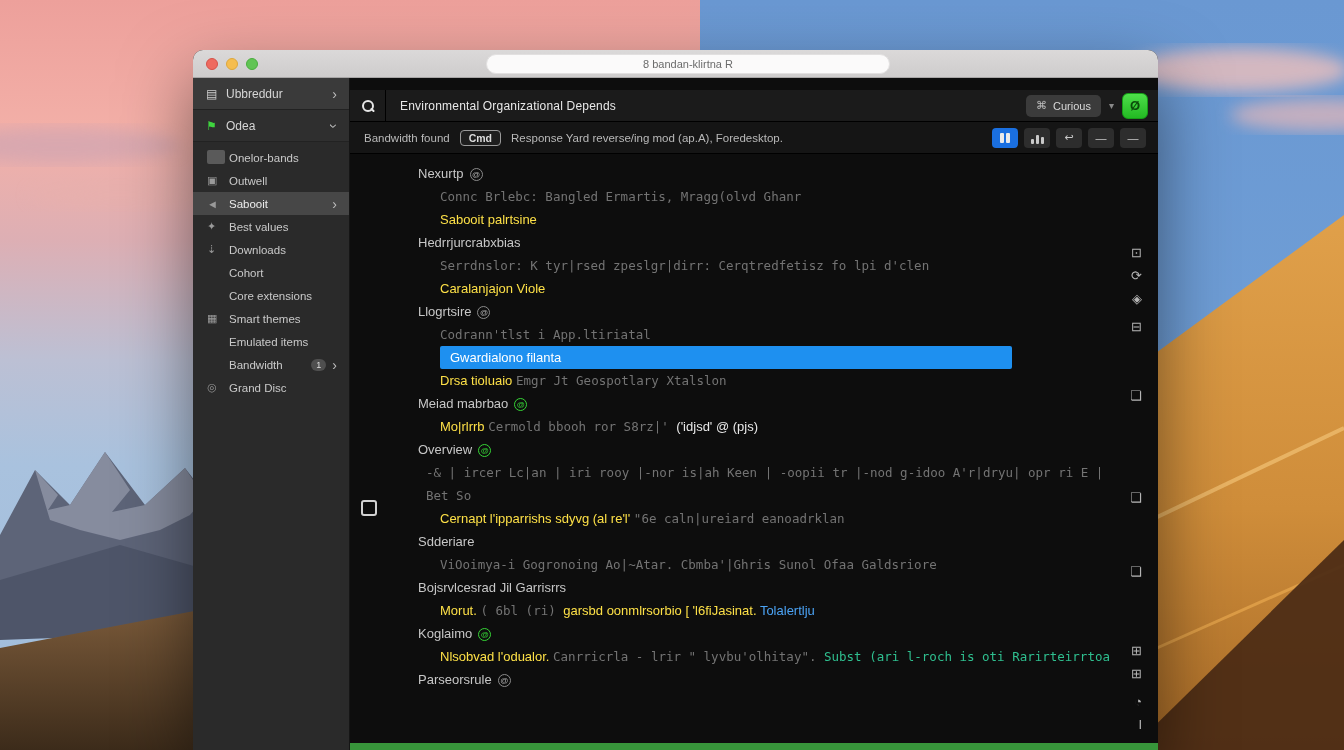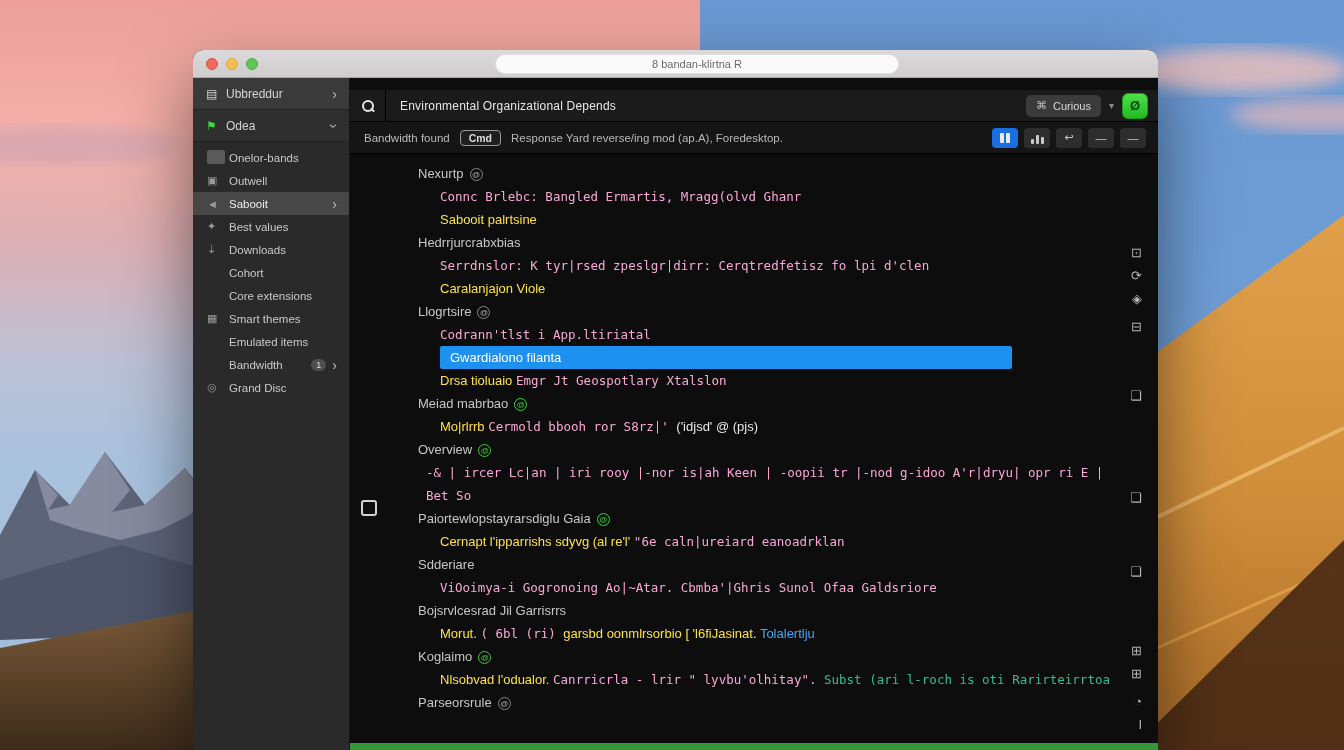--- a/index.html
+++ b/index.html
@@ -11,21 +11,21 @@
   .window { position:absolute; left:193px; top:50px; width:965px; height:700px;
             border-radius:10px 10px 0 0; overflow:hidden; background:#0d0d0d;
             box-shadow:0 30px 70px rgba(0,0,0,.5); }
   .titlebar { position:relative; height:28px; background:linear-gradient(#dbd9d9,#cecccc);
               border-bottom:1px solid #a8a6a6; }
   .traffic { position:absolute; left:13px; top:8px; display:flex; gap:8px; }
   .light { width:12px; height:12px; border-radius:50%; }
   .light.red { background:#ee6a5f; border:1px solid #d55249; }
   .light.yellow { background:#f5bd4f; border:1px solid #dda73c; }
   .light.green { background:#61c454; border:1px solid #4aad3e; }
-  .title-pill { position:absolute; left:302px; top:4px; width:404px; height:20px;
+  .title-pill { position:absolute; left:293px; top:4px; width:404px; height:20px;
                 background:#fbfafa; border:1px solid #e2e0e0; border-radius:10px;
                 font-size:11px; color:#6b6b6b; display:flex; align-items:center; justify-content:center; }
   .winbody { display:flex; height:672px; }
 
   
   .sidebar { width:157px; background:#2a2a2a; border-right:1px solid #151515; display:flex; flex-direction:column; }
   .side-top-row { height:32px; display:flex; align-items:center; padding:0 12px 0 13px;
                   font-size:12px; color:#d6d6d6; border-bottom:1px solid #222; }
   .side-top-row:nth-child(1){ background:#3a3a3a; }
   .side-top-row:nth-child(2){ background:#2f2f2f; }
@@ -81,21 +81,21 @@
   .vbtn .bar { width:3px; background:#c9c9c9; border-radius:1px; align-self:flex-end; margin-bottom:4px; }
 
   
   .content { position:relative; flex:1; background:#0d0d0d; overflow:hidden;
              padding:8px 0 0 0; font-size:13px; }
   .row { min-height:23px; line-height:23px; padding-left:90px; white-space:nowrap; }
   .row.heading { padding-left:68px; margin-top:0; color:#c7c7c7; }
   .row.code { padding-left:68px; font-family:"DejaVu Sans Mono", monospace; font-size:12.5px;margin-left:8px; }
   .row.selected-row { padding-left:0; margin-left:90px; width:572px; background:#1e90f0;
                       border-radius:2px; color:#fff; padding-left:10px; }
-  .sp-g { color:#f9a8d4; font-family:"DejaVu Sans Mono", monospace; font-size:12.5px; }
+  .sp-g { color:#737373; font-family:"DejaVu Sans Mono", monospace; font-size:12.5px; }
   .sp-p { color:#fde047; }
   .sp-w { color:#e8e8e8; }
   .sp-l { color:#4ba3f5; }
   .sp-t { color:#2fbf8f; font-family:"DejaVu Sans Mono", monospace; font-size:12.5px; }
   .sp-sel { color:#ffffff; }
   .hicon { display:inline-flex; align-items:center; justify-content:center;
            width:13px; height:13px; border-radius:50%; font-size:8px; margin-left:6px;
            vertical-align:1px; }
   .hicon.gray { border:1px solid #8a8a8a; color:#aaa; }
   .hicon.green { border:1px solid #35d435; color:#35d435; }
@@ -278,21 +278,20 @@
               <div class="row line"><span class="sp-p">Caralanjajon Viole</span></div>
               <div class="row heading"><span class="sp-h">Llogrtsire</span><span class="hicon gray">@</span></div>
               <div class="row line"><span class="sp-g">Codrann'tlst i App.ltiriatal</span></div>
               <div class="row selected-row"><span class="sp-sel">Gwardialono filanta</span></div>
               <div class="row line"><span class="sp-p">Drsa tioluaio </span><span class="sp-g">Emgr Jt Geospotlary Xtalslon</span></div>
               <div class="row heading"><span class="sp-h">Meiad mabrbao</span><span class="hicon green">@</span></div>
               <div class="row line"><span class="sp-p">Mo|rlrrb </span><span class="sp-g">Cermold bbooh ror S8rz|' </span><span class="sp-w">('idjsd' @ (pjs)</span></div>
               <div class="row heading"><span class="sp-h">Overview</span><span class="hicon green">@</span></div>
               <div class="row code"><span class="sp-g">-&amp; | ircer Lc|an | iri rooy |-nor is|ah Keen | -oopii tr |-nod g-idoo A'r|dryu| opr ri E |</span></div>
               <div class="row code"><span class="sp-g">Bet So</span></div>
-              <div class="row heading"><span class="sp-h">Paiortewlopstayrarsdiglu Gaia</span><span class="hicon green">@</span></div>
               <div class="row line"><span class="sp-p">Cernapt l'ipparrishs sdyvg (al re'l' </span><span class="sp-g">"6e caln|ureiard eanoadrklan</span></div>
               <div class="row heading"><span class="sp-h">Sdderiare</span></div>
               <div class="row line"><span class="sp-g">ViOoimya-i Gogronoing Ao|~Atar. Cbmba'|Ghris Sunol Ofaa Galdsriore</span></div>
               <div class="row heading"><span class="sp-h">Bojsrvlcesrad Jil Garrisrrs</span></div>
               <div class="row line"><span class="sp-p">Morut. </span><span class="sp-g">( 6bl (ri) </span><span class="sp-p">garsbd oonmlrsorbio [ 'l6fiJasinat. </span><span class="sp-l">Tolalertlju</span></div>
               <div class="row heading"><span class="sp-h">Koglaimo</span><span class="hicon green">@</span></div>
               <div class="row line"><span class="sp-p">Nlsobvad l'odualor. </span><span class="sp-g">Canrricrla - lrir " lyvbu'olhitay". </span><span class="sp-t">Subst (ari l-roch is oti Rarirteirrtoa</span></div>
               <div class="row heading"><span class="sp-h">Parseorsrule</span><span class="hicon gray">@</span></div>
             </div>
           <div class="rail" id="rail">

